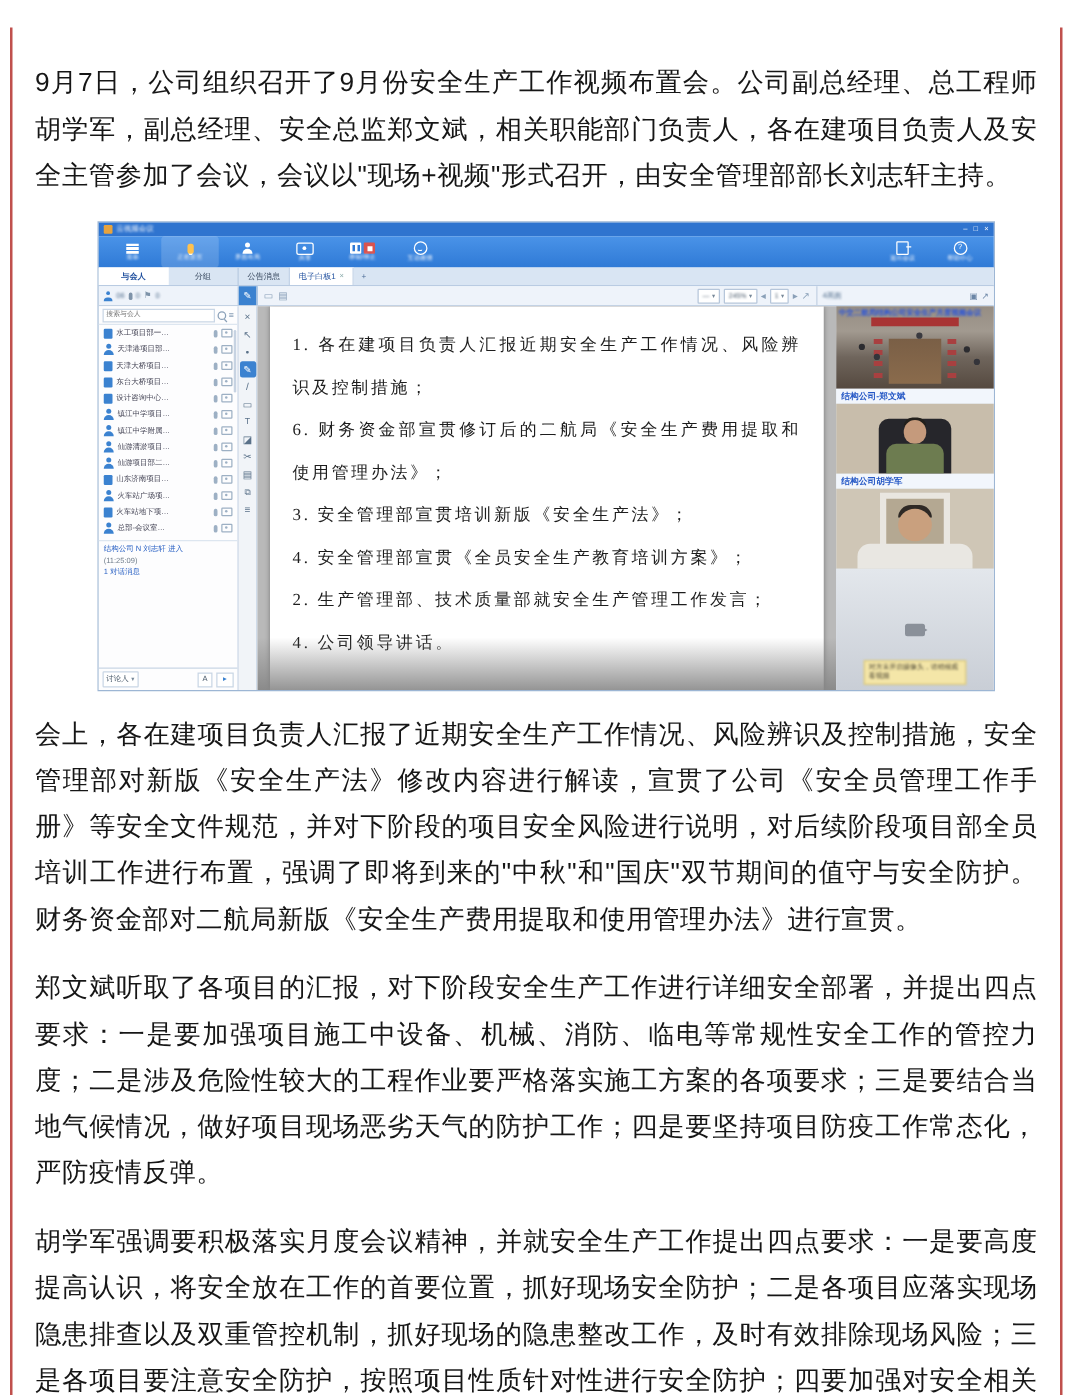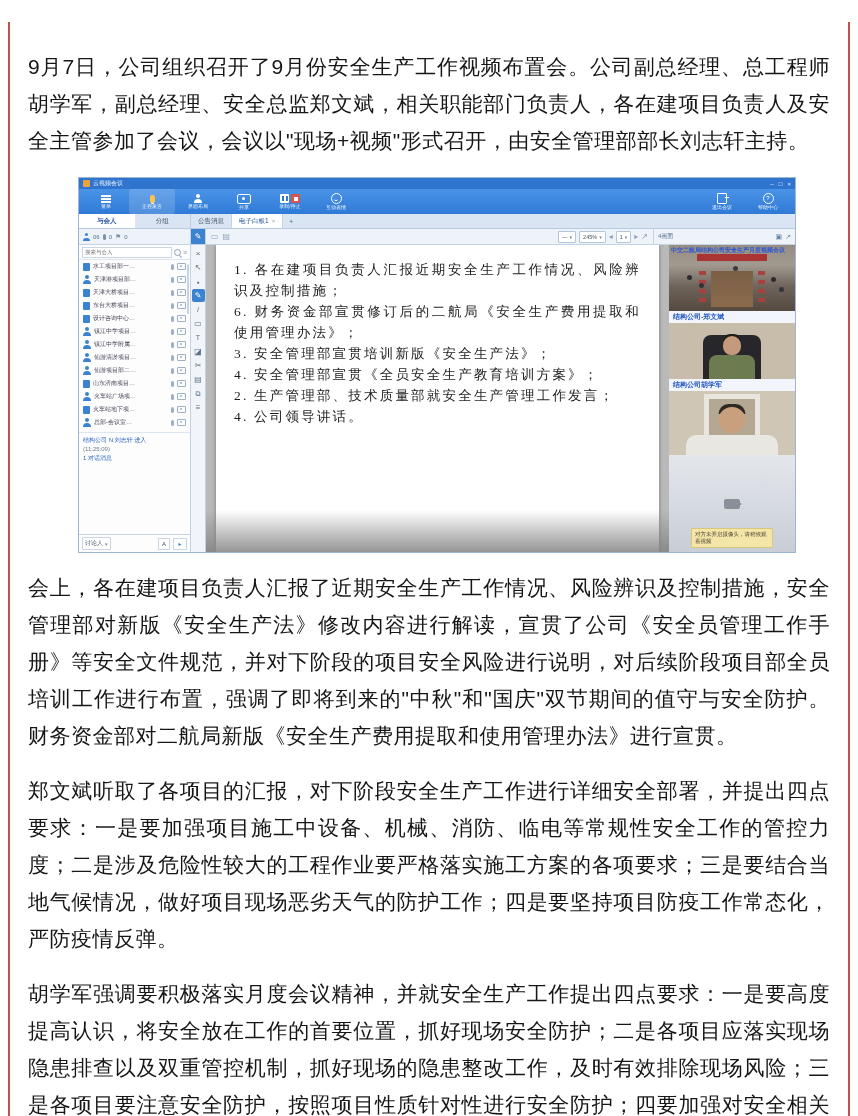--- a/index.html
+++ b/index.html
@@ -106,21 +106,21 @@
   .t-cursor::before{content:"↖";} .t-dot::before{content:"●";font-size:5px;} .t-pen::before{content:"✎";}
   .t-line::before{content:"/";} .t-rect::before{content:"▭";} .t-text::before{content:"T";font-size:7px;}
   .t-erase::before{content:"◪";} .t-cut::before{content:"✂";} .t-doc::before{content:"▤";}
   .t-x::before{content:"×";} .t-pages::before{content:"⧉";font-size:7px;} .t-menu::before{content:"≡";}
 
   
   .board{width:463px;flex:none;background:#b9b9b9;position:relative;overflow:hidden;}
   .sheet{position:absolute;left:10px;right:10px;top:0;bottom:0;background:#fff;box-shadow:0 0 4px rgba(0,0,0,.35);
          font-family:"Liberation Serif","DejaVu Serif",serif;color:#1d1d1d;padding:14px 18px 0;box-sizing:border-box;}
   .doc-title{text-align:center;font-weight:bold;font-size:15px;letter-spacing:3px;margin-bottom:26px;}
-  .doc-item{font-size:13.5px;letter-spacing:2.2px;line-height:21px;text-align:justify;}
+  .doc-item{font-size:13.5px;letter-spacing:2.2px;line-height:34px;text-align:justify;}
   .board::after{content:"";position:absolute;left:0;right:0;bottom:0;height:42px;
          background:linear-gradient(rgba(185,185,185,0),rgba(130,130,130,.85));}
 
   
   .vpanel{flex:1;background:#dfe9f6;display:flex;flex-direction:column;min-width:0;}
   .vlabel{height:12px;background:#f2f6fc;color:#2457c5;font-size:7px;font-weight:bold;display:flex;align-items:center;padding:0 4px;white-space:nowrap;overflow:hidden;}
   .tile{position:relative;overflow:hidden;}
   
   .room{height:66px;background:linear-gradient(180deg,#968d83 0%,#a29a90 30%,#6f655c 62%,#55493f 100%);}
   .room .overlay{position:absolute;top:1px;left:2px;right:2px;font-size:6px;color:#2b55d8;font-weight:bold;white-space:nowrap;overflow:hidden;}

